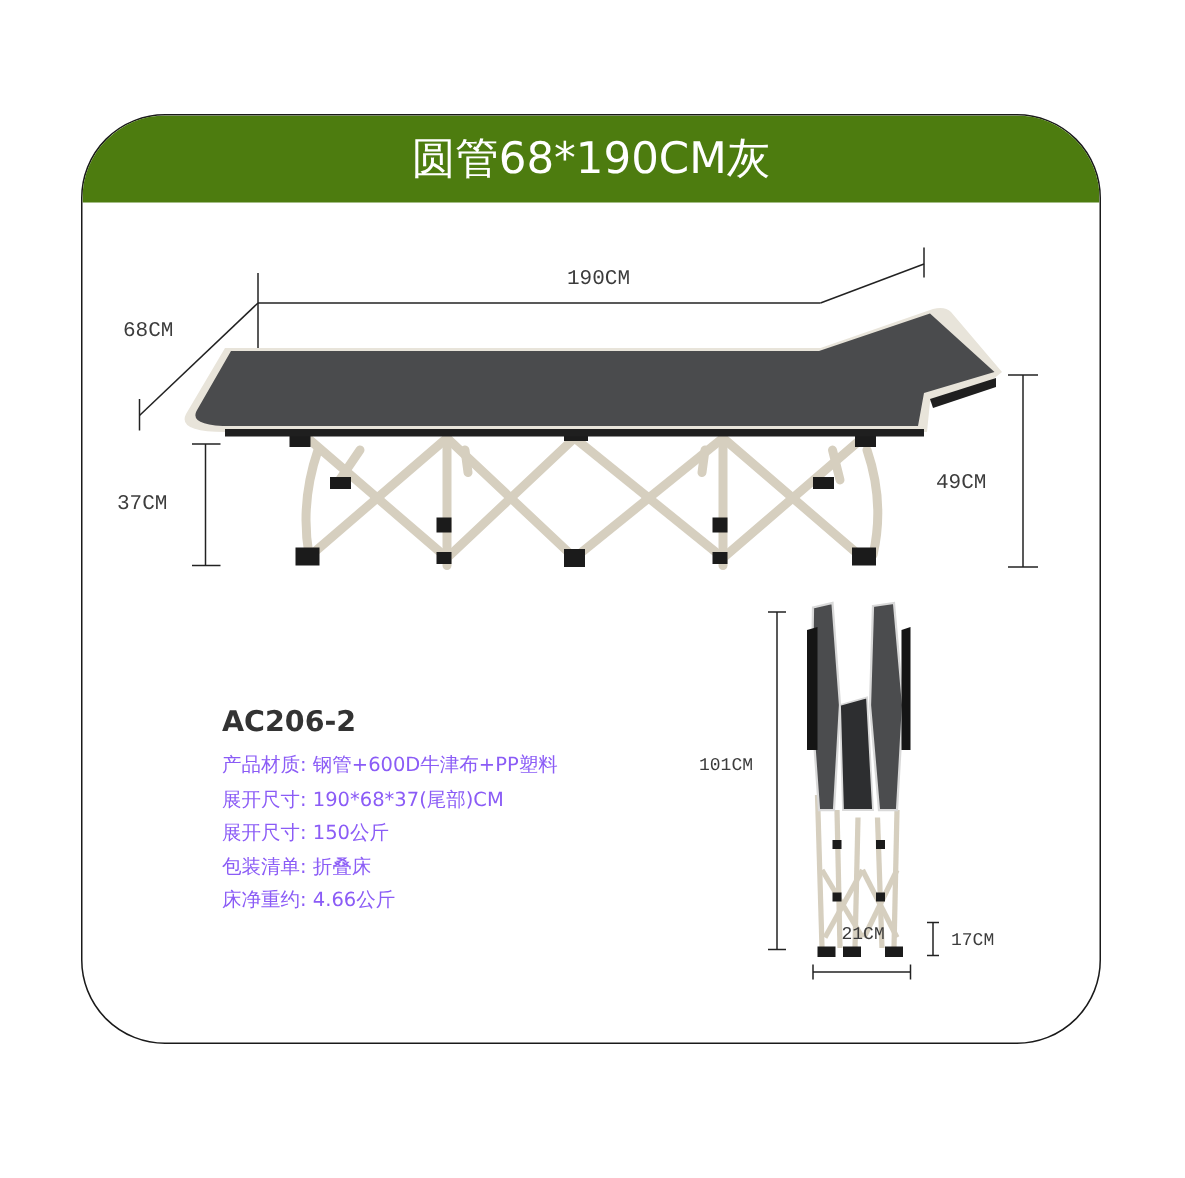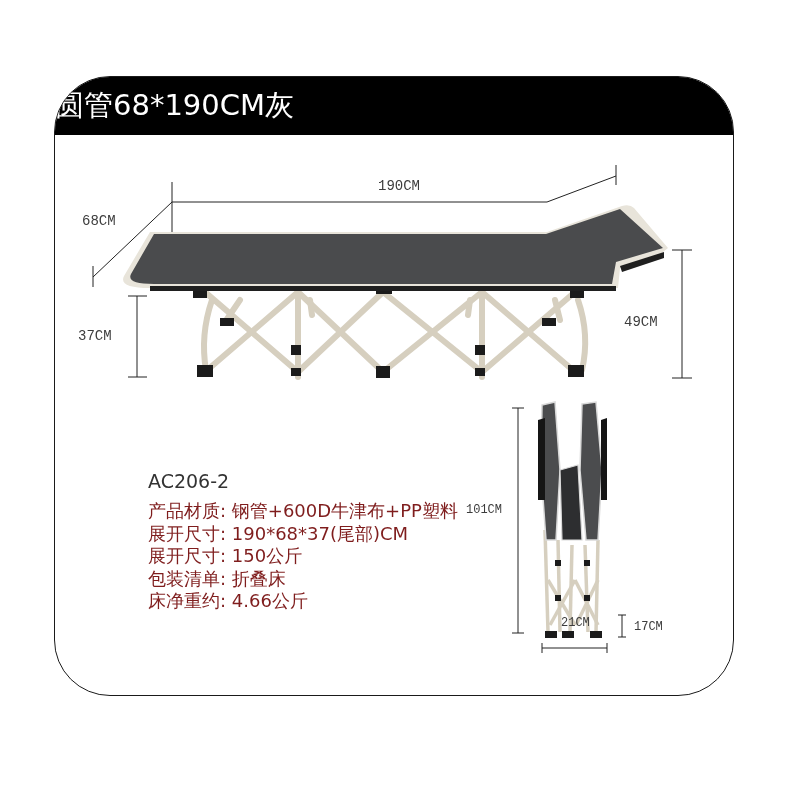--- a/index.html
+++ b/index.html
@@ -1,25 +1,25 @@
 <!DOCTYPE html>
 <html><head>
 <meta charset="utf-8">
 <style>
   html, body { margin:0; padding:0; background:#ffffff; }
   body { width:790px; height:785px; position:relative; overflow:hidden; font-family:"DejaVu Sans","Liberation Sans",sans-serif; color:#3a3a3a; }
   .frame { position:absolute; left:54px; top:76px; width:680px; height:620px; border:1.5px solid #1a1a1a; border-radius:56px; overflow:hidden; background:#fff; box-sizing:border-box; }
-  .header { position:absolute; left:0; top:0; width:100%; height:58px; background:#000000; display:flex; align-items:center; }
+  .header { position:absolute; left:0; top:0; width:100%; height:58px; background:#4d7c0f; display:flex; align-items:center; justify-content:center; }
   .header-title { color:#fff; font-size:29px; letter-spacing:0px; font-family:"DejaVu Sans","Liberation Sans",sans-serif; }
   .dim { position:absolute; font-size:14px; color:#3c3c3c; white-space:nowrap; font-family:Liberation Mono, monospace; }
   .dim.small { font-size:12px; }
   svg.layer { position:absolute; left:0; top:0; }
   .specs { position:absolute; left:148px; top:470px; }
-  .model { font-size:19px; font-weight:normal; color:#333; margin-bottom:8px; }
-  .spec-row { font-size:18px; color:#7f1d1d; line-height:22.5px; white-space:nowrap; }
+  .model { font-size:19px; font-weight:bold; color:#333; margin-bottom:8px; }
+  .spec-row { font-size:13px; color:#8b5cf6; line-height:22.5px; white-space:nowrap; }
 </style>
 </head>
 <body>
 
 <div class="frame">
   <div class="header">
     <span class="header-title">圆管68*190CM灰</span>
   </div>
 </div>
 

